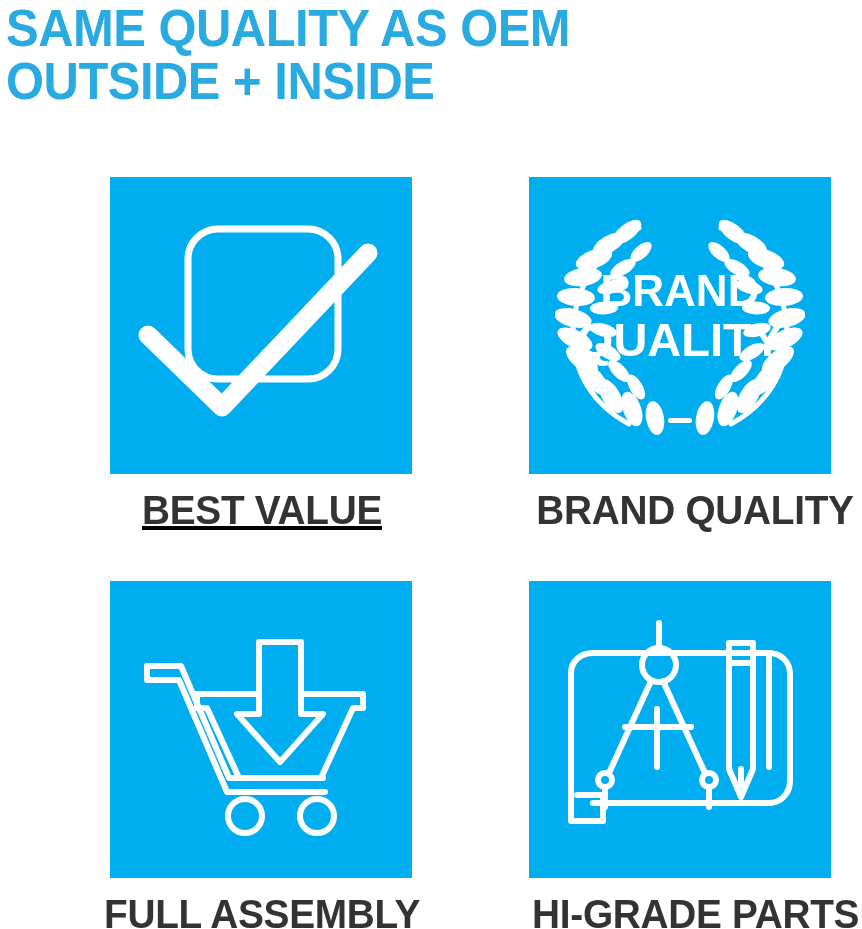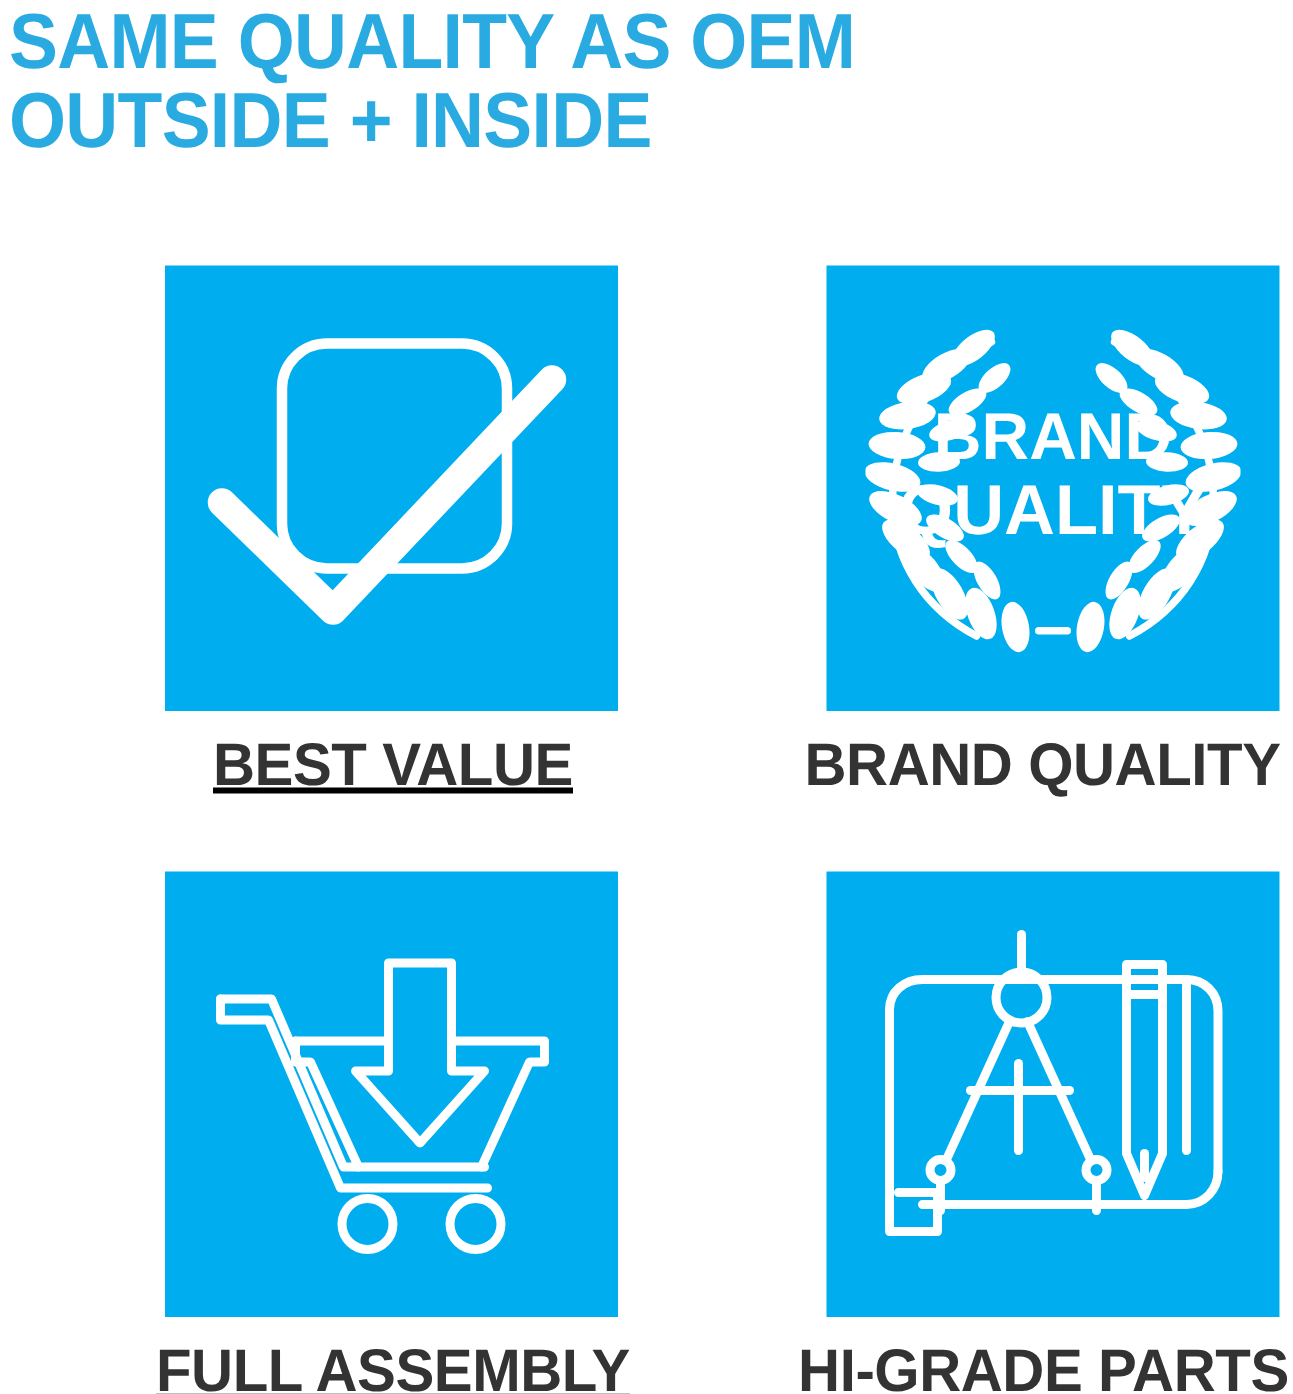--- a/index.html
+++ b/index.html
@@ -63,21 +63,21 @@
   .tile {
     width: 302px;
     height: 297px;
     margin: 0 auto;
     background: #00AEEF;
     display: flex;
     align-items: center;
     justify-content: center;
   }
   .feature.col-0 .tile { margin: 0 0 0 16px; }
-  .feature.col-1 .tile { margin: 0 0 0 24px; }
+  .feature.col-1 .tile { margin: 0 0 0 2px; }
 
   .tile svg { display: block; }
 
   .caption {
     margin-top: 14px;
     text-align: center;
     color: #333333;
     font-family: "Liberation Sans Narrow", "Liberation Sans", sans-serif;
     font-weight: 700;
     font-size: 40px;

